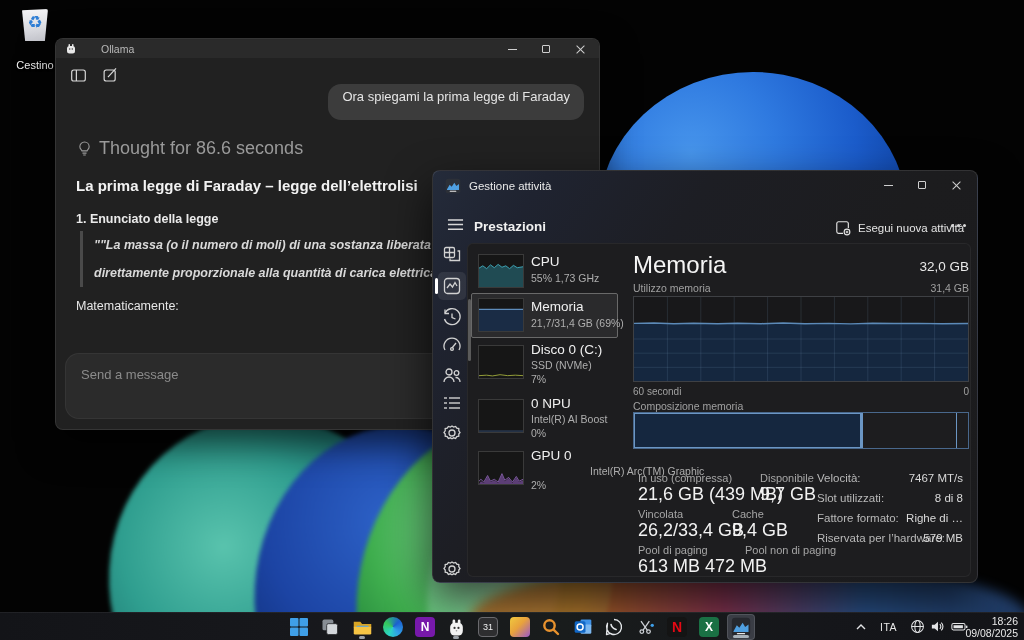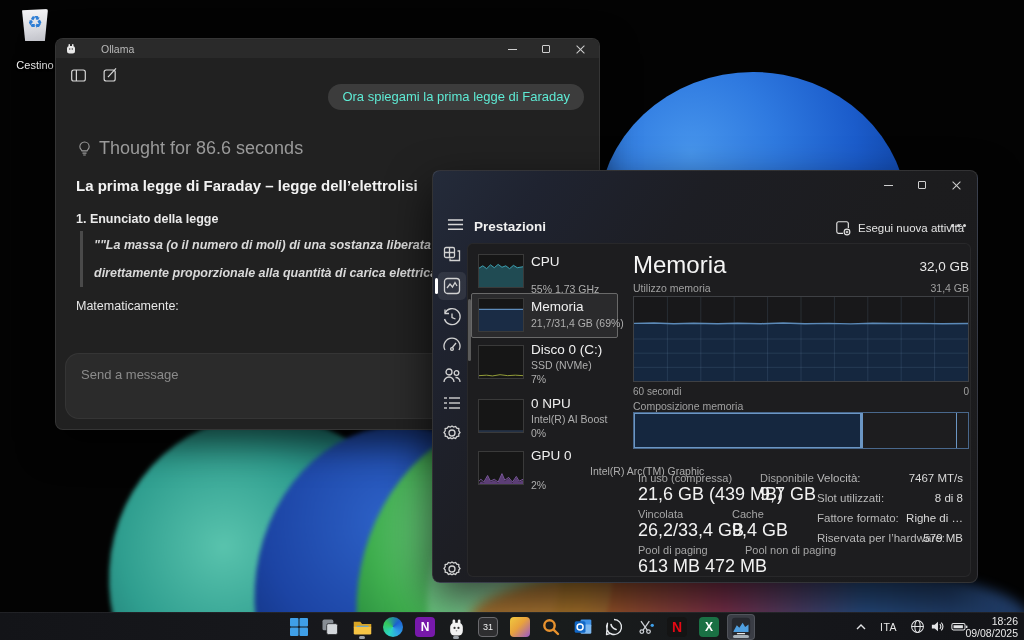--- a/index.html
+++ b/index.html
@@ -50,22 +50,22 @@
   
   #ollama { position:absolute; left:55px; top:38px; width:545px; height:392px; border-radius:8px;
     background:#212121; border:1px solid rgba(255,255,255,.09);
     box-shadow:0 14px 36px rgba(0,0,0,.65); overflow:hidden; z-index:10; }
   #ollama .titlebar { position:absolute; left:0; top:0; right:0; height:19px; background:#2a2a2a;
     display:flex; align-items:center; }
   #ollama .titlebar .t-icon { margin-left:9px; }
   #ollama .titlebar .t-text { margin-left:24px; font-size:10.5px; color:#b9b9b9; }
   #ollama .win-btns { right:2px; top:1px; }
   .tool-ic { width:17px; height:17px; color:#d9d9d9; }
-  .bubble { position:absolute; right:15px; top:45px; height:26px; border-radius:13px; background:#3c3c3c;
-    color:#5eead4; font-size:13px; line-height:26px; padding:0 14px; white-space:nowrap; }
+  .bubble { position:absolute; right:15px; top:45px; height:36px; border-radius:13px; background:#3c3c3c;
+    color:#e5e5e5; font-size:13px; line-height:26px; padding:0 14px; white-space:nowrap; }
   .thought { position:absolute; left:22px; top:99px; display:flex; align-items:center; color:#9a9a9a; }
   .thought .tx { margin-left:8px; font-size:18px; }
   .ol-h1 { position:absolute; left:20px; top:138px; font-size:15px; font-weight:bold; color:#f2f2f2; white-space:nowrap; }
   .ol-h2 { position:absolute; left:20px; top:173px; font-size:12.5px; font-weight:bold; color:#eaeaea; }
   .ol-quote { position:absolute; left:24px; top:192px; width:560px; border-left:3px solid #4a4a4a; padding-left:11px; }
   .ol-quote .ql { font-style:italic; font-weight:bold; font-size:12.5px; color:#d9d9d9; white-space:nowrap; line-height:28px; }
   .ol-math-intro { position:absolute; left:20px; top:260px; font-size:12.5px; color:#e6e6e6; }
   .ol-formula { position:absolute; left:0; top:288px; width:570px; text-align:center;
     font-family:"DejaVu Serif", serif; font-style:italic; font-size:15px; color:#efefef; letter-spacing:1px; }
   .ol-input { position:absolute; left:9px; top:314px; width:526px; height:66px; border-radius:14px;
@@ -205,20 +205,28 @@
     </div>
 
     <div class="ol-math-intro">Matematicamente:</div>
 
     <div class="ol-input">
       <div class="ph">Send a message</div>
     </div>
   </div>
 
   <div id="tm">
+    <div class="titlebar">
+      <svg style="margin-left:12px;" width="16" height="16" viewBox="0 0 24 24">
+        <rect x="1" y="1" width="22" height="22" rx="4" fill="#2c3038"></rect>
+        <polygon points="3,17 7,10 10,13 14,7 17,12 21,9 21,18 3,18" fill="#4f9fe0"></polygon>
+        <rect x="7" y="19.2" width="10" height="1.6" rx="0.8" fill="#e8e8e8"></rect>
+      </svg>
+      <span class="t-text">Gestione attività</span>
+    </div>
     <div class="win-btns" style="right:4px; top:5px;">
       <div class="win-btn">
           <div class="g-min"></div>
         </div>
       <div class="win-btn">
           <div class="g-max"></div>
         </div>
       <div class="win-btn">
           <div class="g-close"></div>
         </div>
@@ -292,21 +300,21 @@
         <circle cx="10" cy="10" r="3"></circle>
     </svg>
     <div class="rail-scroll"></div>
 
     <div>
       <svg class="perf-thumb" style="left:45px; top:83px;" viewBox="0 0 46 34" preserveAspectRatio="none">
         <polygon points="0,14 4,11.5 8,14.5 12,10.5 16,13.5 20,10 24,13 28,11.5 32,14.5 36,11 40,13.5 46,12.5 46,34 0,34" fill="rgba(42,120,134,.55)"></polygon>
         <polyline points="0,14 4,11.5 8,14.5 12,10.5 16,13.5 20,10 24,13 28,11.5 32,14.5 36,11 40,13.5 46,12.5" fill="none" stroke="#3fa7b8" stroke-width="1"></polyline>
       </svg>
       <div class="perf-name" style="left:98px; top:83px;">CPU</div>
-      <div class="perf-sub" style="left:98px; top:112px;">55%  1,73 GHz</div>
+      <div class="perf-sub" style="left:98px; top:101px;">55%  1,73 GHz</div>
     </div>
 
     <div class="mem-sel-box"></div>
     <div>
       <svg class="perf-thumb" style="left:45px; top:127px;" viewBox="0 0 46 34" preserveAspectRatio="none">
         <rect x="0" y="11" width="46" height="23" fill="#1a2c45"></rect>
         <line x1="0" y1="11" x2="46" y2="11" stroke="#5e8cba" stroke-width="1.2"></line>
       </svg>
       <div class="perf-name" style="left:98px; top:128px;">Memoria</div>
       <div class="perf-sub" style="left:98px; top:146px;">21,7/31,4 GB (69%)</div>

